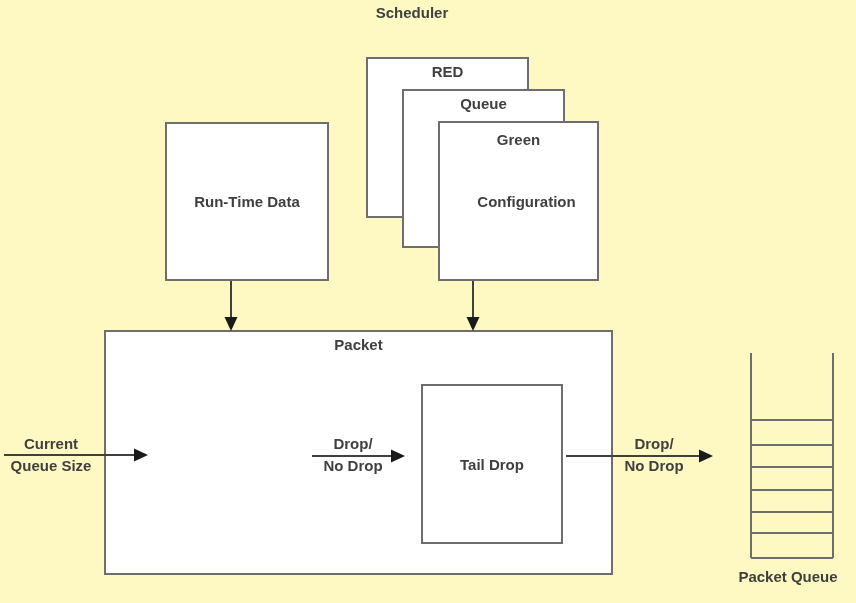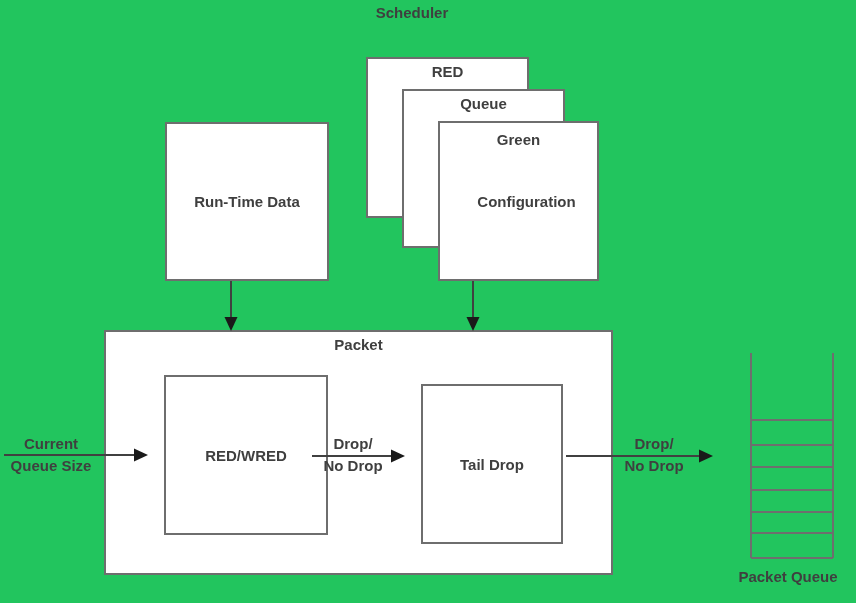--- a/index.html
+++ b/index.html
@@ -4,21 +4,21 @@
 <style>
   html, body {
     margin: 0;
     padding: 0;
     background: #ffffff;
   }
   #stage {
     position: relative;
     width: 856px;
     height: 603px;
-    background: #22c55e;
+    background: #fef9c3;
     font-family: "Liberation Sans", sans-serif;
     color: #3f3f3f;
     overflow: hidden;
   }
   .abs { position: absolute; }
   .box {
     position: absolute;
     background: #ffffff;
     border: 2px solid #6e6e6e;
     box-sizing: border-box;
@@ -76,23 +76,20 @@
   </div>
 
   <div class="box flex-center" style="left:149px; top:122px; width:164px; height:159px;">
     <span class="label">Run-Time Data</span>
   </div>
 
   <div class="box" style="left:104px; top:330px; width:509px; height:245px;">
     <div class="box-top-label label">Packet</div>
   </div>
 
-  <div class="box flex-center" style="left:148px; top:375px; width:164px; height:160px;">
-    <span class="label">RED/WRED</span>
-  </div>
 
   <div class="box flex-center" style="left:405px; top:384px; width:142px; height:160px;">
     <span class="label">Tail Drop</span>
   </div>
 
   <svg class="layer" width="856" height="603" viewBox="0 0 856 603">
 
     <g>
       <line x1="231" y1="281" x2="231" y2="318" stroke="#404040" stroke-width="2"></line>
       <polygon points="231,331 224.5,317 237.5,317" fill="#1a1a1a"></polygon>

